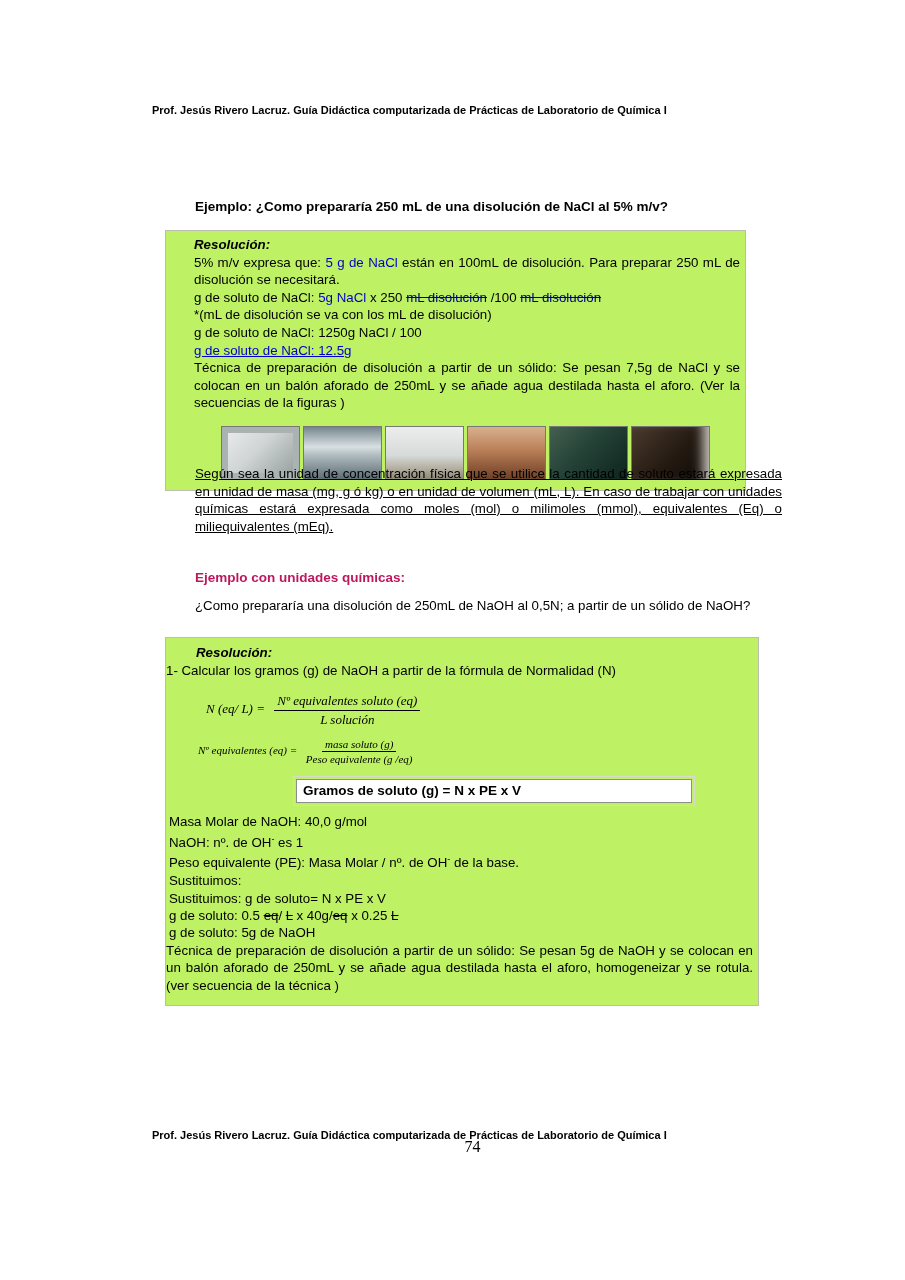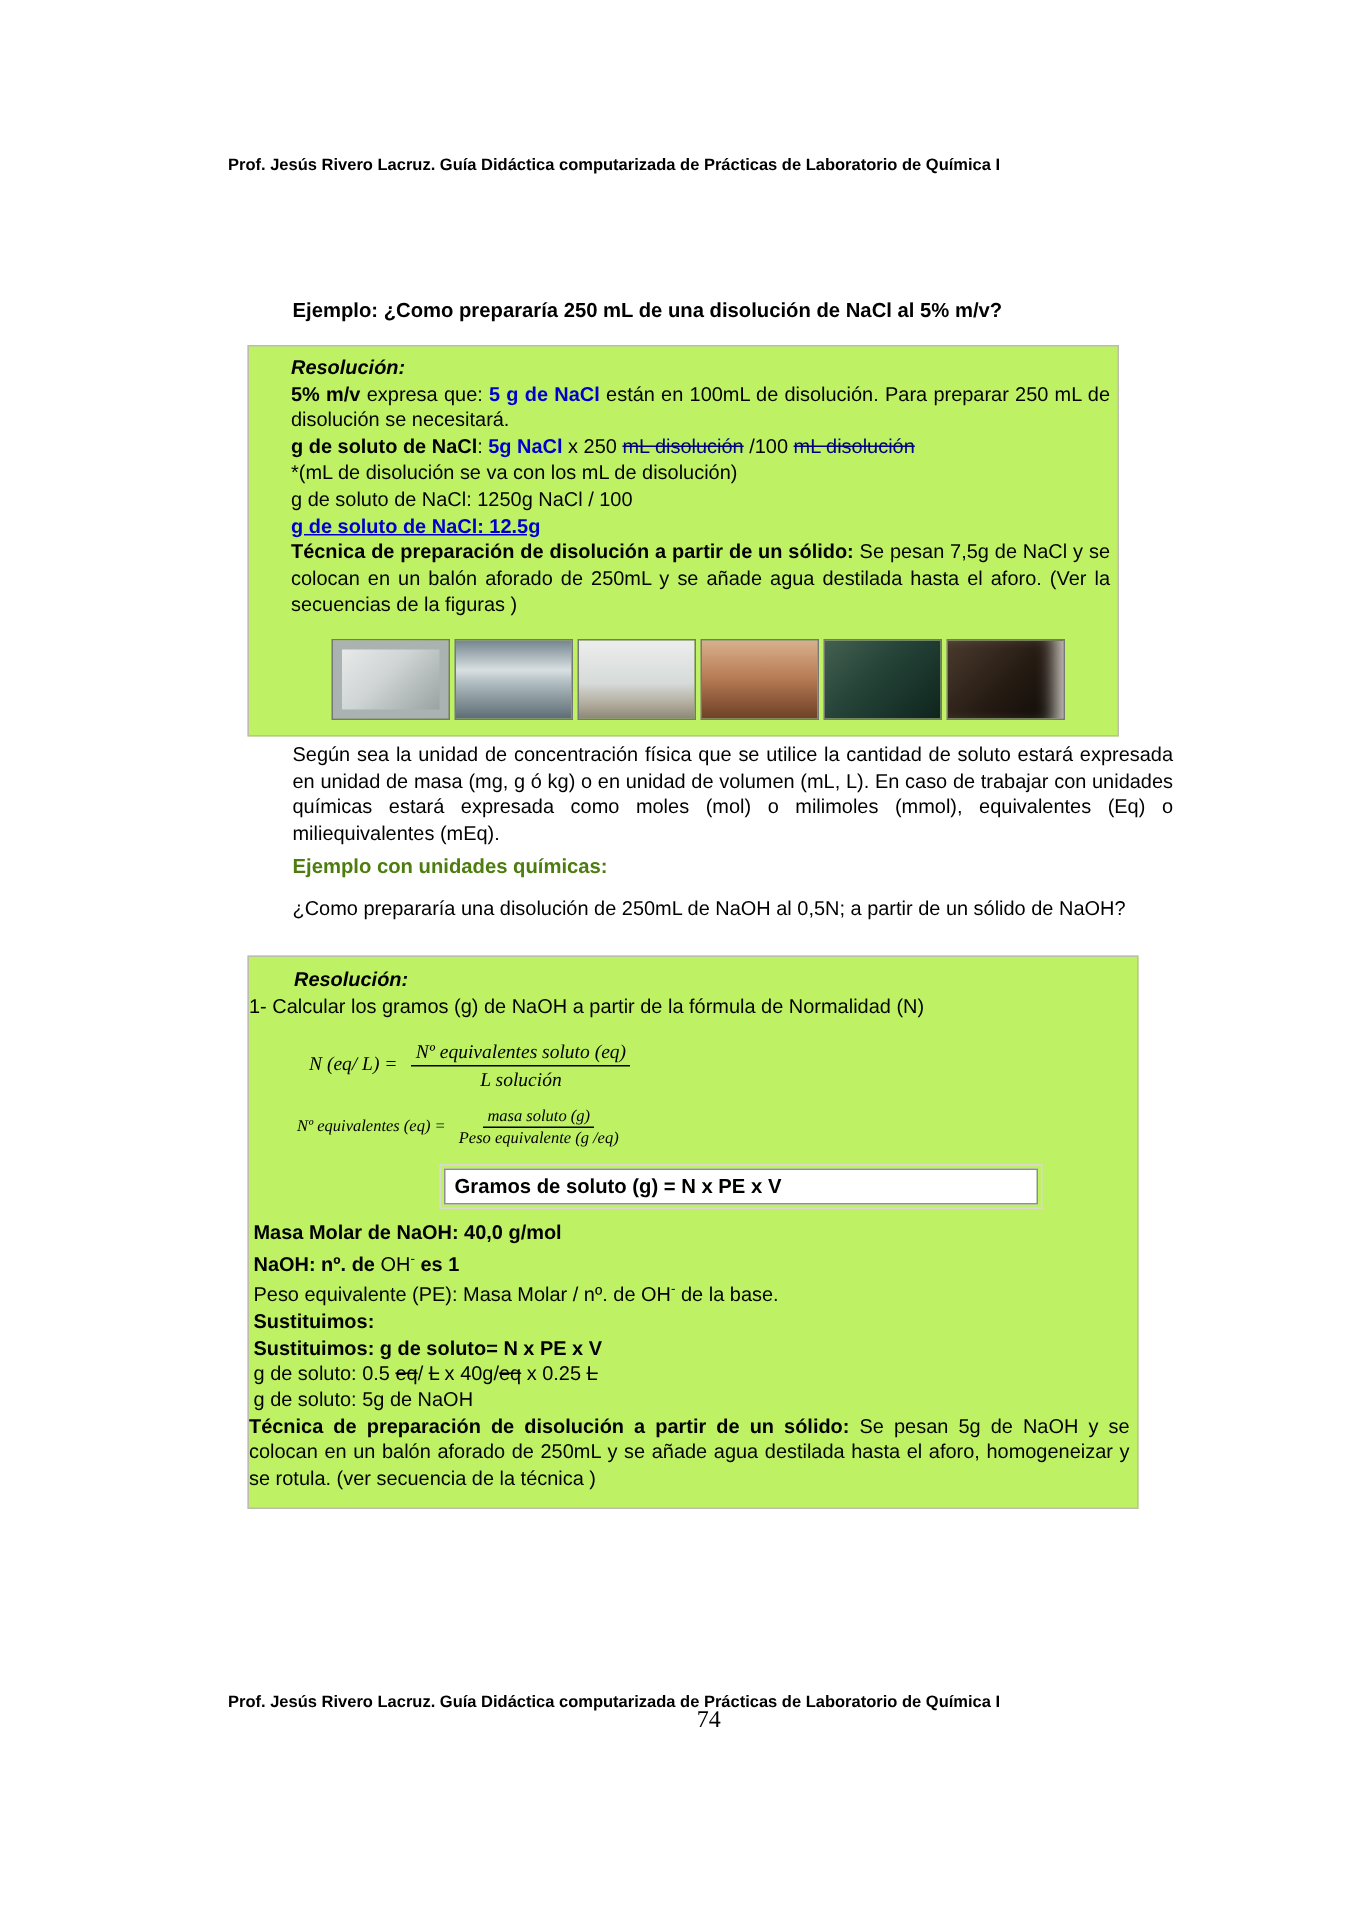--- a/index.html
+++ b/index.html
@@ -1,18 +1,18 @@
 <!DOCTYPE html>
 <html><head>
 <meta charset="utf-8">
 <style>
   html,body{margin:0;padding:0;background:#ffffff;}
   body{width:905px;height:1280px;position:relative;font-family:"Liberation Sans",sans-serif;color:#000;overflow:hidden;}
   .abs{position:absolute;}
-  .b{font-weight:bold;}
+  .b{font-weight:normal;}
   .blue{color:#0000cc;}
   .navy{color:#000080;}
   .u{text-decoration:underline;}
   .strike{text-decoration:line-through;}
   .header,.footer{left:152px;width:575px;font-size:11px;font-weight:bold;line-height:13px;}
   .header{top:104px;}
   .footer{top:1129px;}
   .page-title{left:195px;top:199px;font-size:13.5px;font-weight:bold;}
   .rbox{box-sizing:border-box;border:1px solid #bdbdae;background:#bef264;}
   .box1{left:165px;top:230px;width:581px;padding:5px 5px 10px 28px;}
@@ -22,22 +22,22 @@
   p.doc{margin:0;font-size:13.3px;line-height:17.6px;}
   .just{text-align:justify;}
   .photos{display:flex;gap:3px;margin:14px 0 0 27px;}
   .photo{width:79px;height:54px;border:1px solid #777;box-sizing:border-box;}
   .ph1{background:linear-gradient(135deg,#efefef 0%,#cfd4d4 45%,#8f9898 100%);box-shadow:inset 0 0 0 6px #aab2b2;}
   .ph2{background:linear-gradient(180deg,#75868f 0%,#d9e0e2 38%,#aebbbf 55%,#5d6d74 100%);}
   .ph3{background:linear-gradient(180deg,#eceeee 0%,#d6dad8 55%,#b3ae9f 80%,#8e8878 100%);}
   .ph4{background:linear-gradient(180deg,#d8b08e 0%,#b97f57 45%,#8a5638 80%,#6e4227 100%);}
   .ph5{background:linear-gradient(135deg,#44604f 0%,#27453a 40%,#0e241c 100%);}
   .ph6{background:linear-gradient(135deg,#4a3a2d 0%,#241a12 55%,#0d0906 100%);box-shadow:inset -14px 0 12px -8px #cfc9c2;}
-  .para-units{left:195px;top:494px;width:587px;}
-  .ex2-heading{left:195px;top:570px;font-size:13.5px;font-weight:bold;color:#4d7c0f;}
+  .para-units{left:195px;top:465px;width:587px;text-decoration:underline;}
+  .ex2-heading{left:195px;top:570px;font-size:13.5px;font-weight:bold;color:#be185d;}
   .ex2-question{left:195px;top:597px;width:587px;}
   .step1{margin:15px 0 0 30px;}
   .formula{font-family:"Liberation Serif",serif;font-style:italic;}
   .formula1{margin:14px 0 0 40px;font-size:13px;}
   .formula2{margin:10px 0 0 32px;font-size:11px;}
   .frac{display:inline-flex;flex-direction:column;align-items:center;vertical-align:middle;margin-left:6px;text-align:center;}
   .frac .num{border-bottom:1px solid #000;padding:0 3px 1px;}
   .frac .den{padding-top:1px;}
   .boxed-formula{margin:14px 0 0 130px;width:396px;box-sizing:border-box;border:1px solid #8e8e8e;outline:1px solid #d9d9d0;outline-offset:2px;padding:3px 6px 4px 6px;font-size:13.5px;font-weight:bold;background:#fff;}
   .lines{margin:10px 4px 0 3px;font-size:13.3px;line-height:17.4px;}

